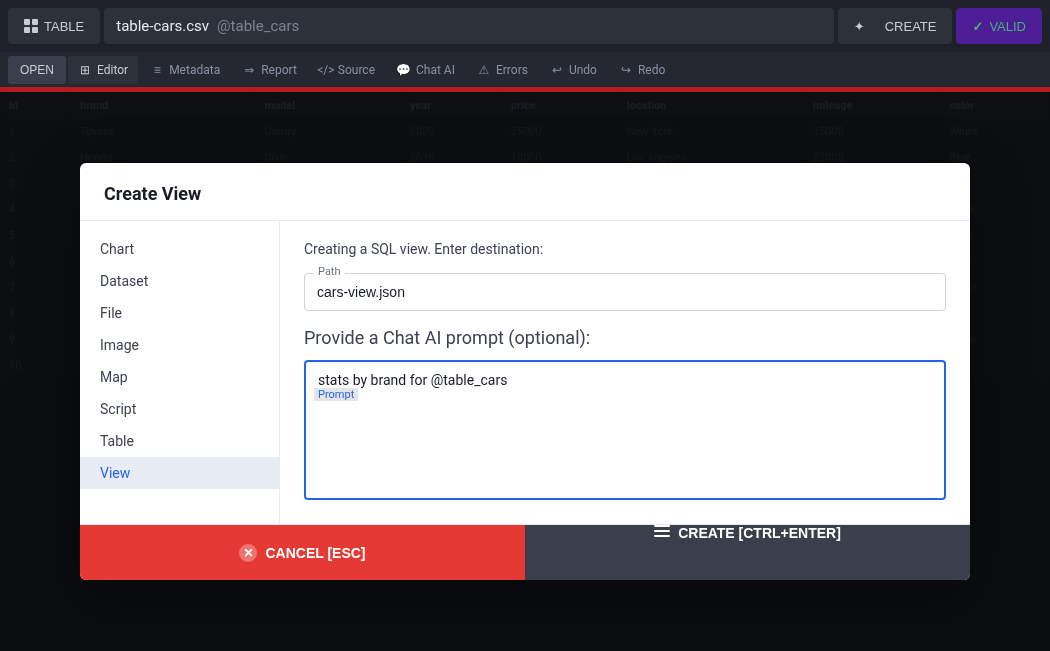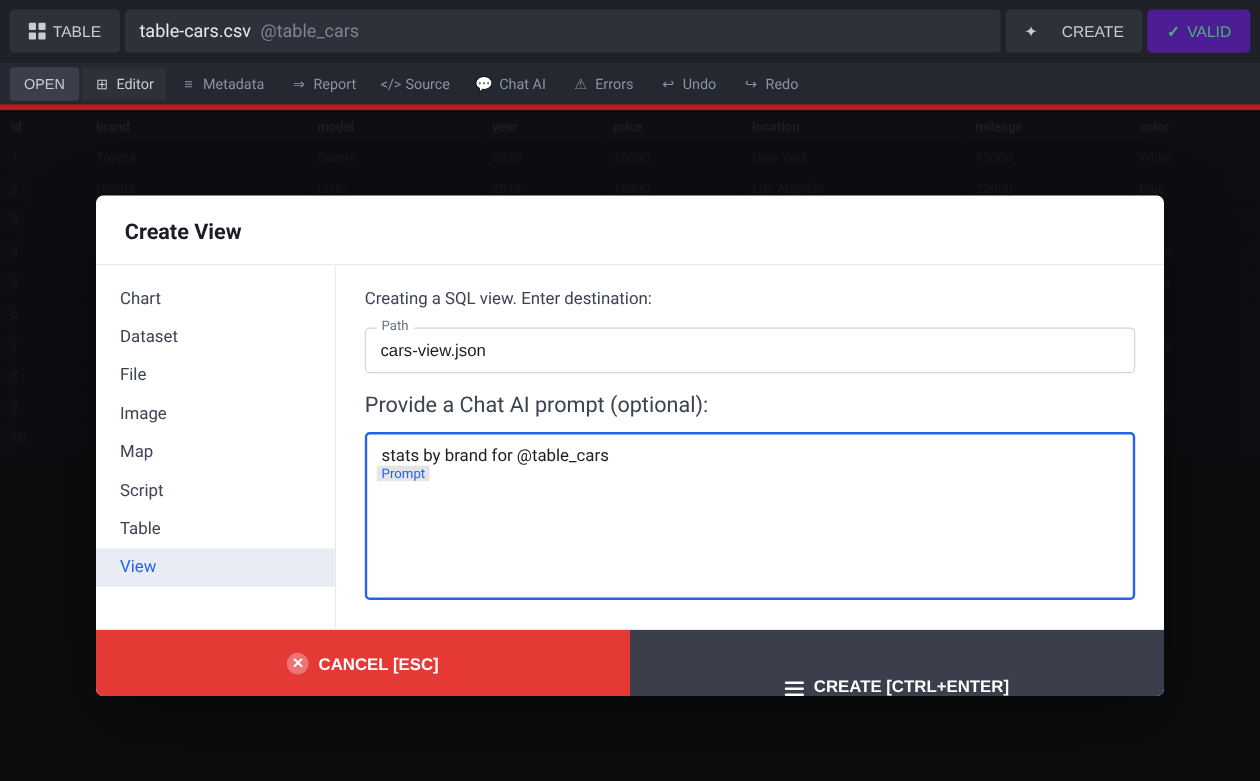--- a/index.html
+++ b/index.html
@@ -296,21 +296,21 @@
       color: #fff;
       font-size: 14px;
       font-weight: 600;
       cursor: pointer;
       border-bottom-left-radius: 6px;
     }
 
     .create-modal-btn {
       flex: 1;
       display: flex;
-      align-items: flex-end;
+      align-items: flex-start;
       justify-content: center;
       gap: 8px;
       background: #3a3f4b;
       border: none;
       color: #fff;
       font-size: 14px;
       font-weight: 600;
       cursor: pointer;
       border-bottom-right-radius: 6px;
     }

